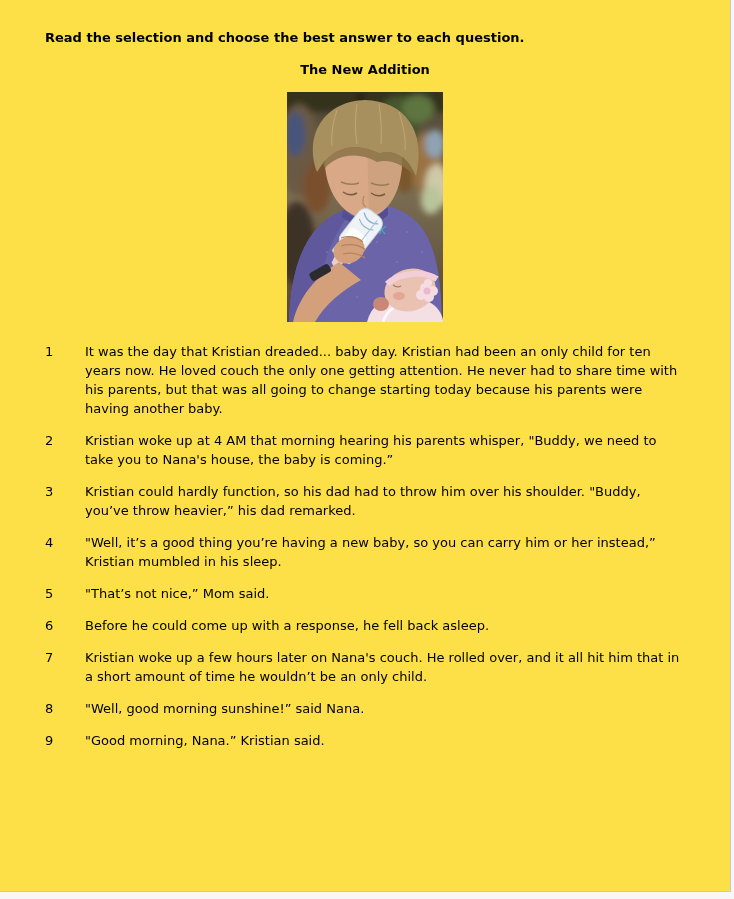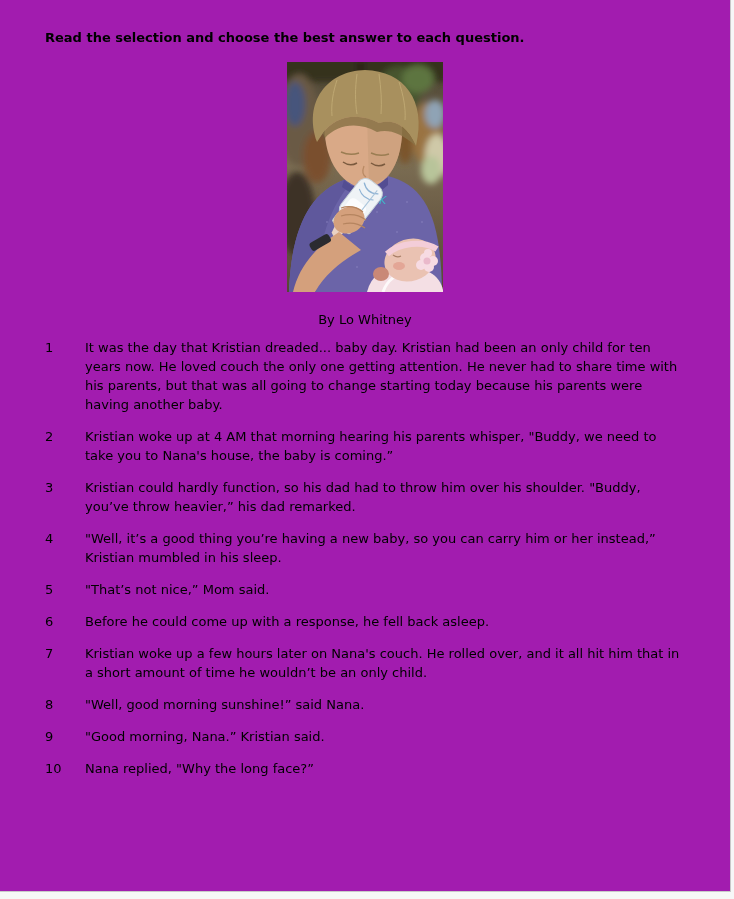--- a/index.html
+++ b/index.html
@@ -7,21 +7,21 @@
   body {
     width: 734px; height: 899px;
     background: #f7f7f7;
     font-family: "DejaVu Sans", "Liberation Sans", sans-serif;
     color: #000;
     overflow: hidden;
   }
   .page {
     position: absolute; left: 0; top: 0;
     width: 731px; height: 892px;
-    background: #a21caf;
+    background: #fde047;
     border-right: 1px solid #c9c9c9;
     border-bottom: 1px solid #c9c9c9;
     overflow: hidden;
   }
   .content { padding: 30px 45px 0 45px; }
   .instruction {
     margin: 0 0 16px 0;
     font-size: 13px; font-weight: bold; line-height: 16px;
   }
   .title {
@@ -46,20 +46,21 @@
   .para-text { width: 605px; }
 </style>
 </head>
 <body>
 
 <div class="page">
   <div class="content">
 
     <p class="instruction">Read the selection and choose the best answer to each question.</p>
 
+    <p class="title">The New Addition</p>
 
     <div class="photo-row">
       <svg width="156" height="230" viewBox="0 0 156 230">
         <defs>
           <filter id="bgblur" x="-20%" y="-20%" width="140%" height="140%">
               <feGaussianBlur stdDeviation="3"></feGaussianBlur>
             </filter>
           <linearGradient id="bg" x1="0" y1="0" x2="0" y2="1">
             <stop offset="0" stop-color="#4c4434"></stop>
             <stop offset="0.45" stop-color="#7a6c52"></stop>
@@ -163,21 +164,20 @@
             <g stroke="#b5845f" stroke-width="1.2" fill="none">
               <path d="M54,146 Q66,142 76,150"></path>
               <path d="M54,154 Q68,150 79,158"></path>
               <path d="M56,162 Q68,159 78,166"></path>
             </g>
           </g>
         </g>
       </svg>
     </div>
 
-    <p class="byline">By Lo Whitney</p>
 
     <div class="passage">
   <div class="para">
     <span class="para-num">1</span>
     <div class="para-text">It was the day that Kristian dreaded... baby day. Kristian had been an only child for ten years now. He loved couch the only one getting attention. He never had to share time with his parents, but that was all going to change starting today because his parents were having another baby.</div>
   </div>
 
   <div class="para">
     <span class="para-num">2</span>
     <div class="para-text">Kristian woke up at 4 AM that morning hearing his parents whisper, "Buddy, we need to take you to Nana's house, the baby is coming.”</div>
@@ -211,21 +211,17 @@
   <div class="para">
     <span class="para-num">8</span>
     <div class="para-text">"Well, good morning sunshine!” said Nana.</div>
   </div>
 
   <div class="para">
     <span class="para-num">9</span>
     <div class="para-text">"Good morning, Nana.” Kristian said.</div>
   </div>
 
-  <div class="para">
-    <span class="para-num">10</span>
-    <div class="para-text">Nana replied, "Why the long face?”</div>
-  </div>
 
 </div>
 
   </div>
 </div>
 
 </body></html>

